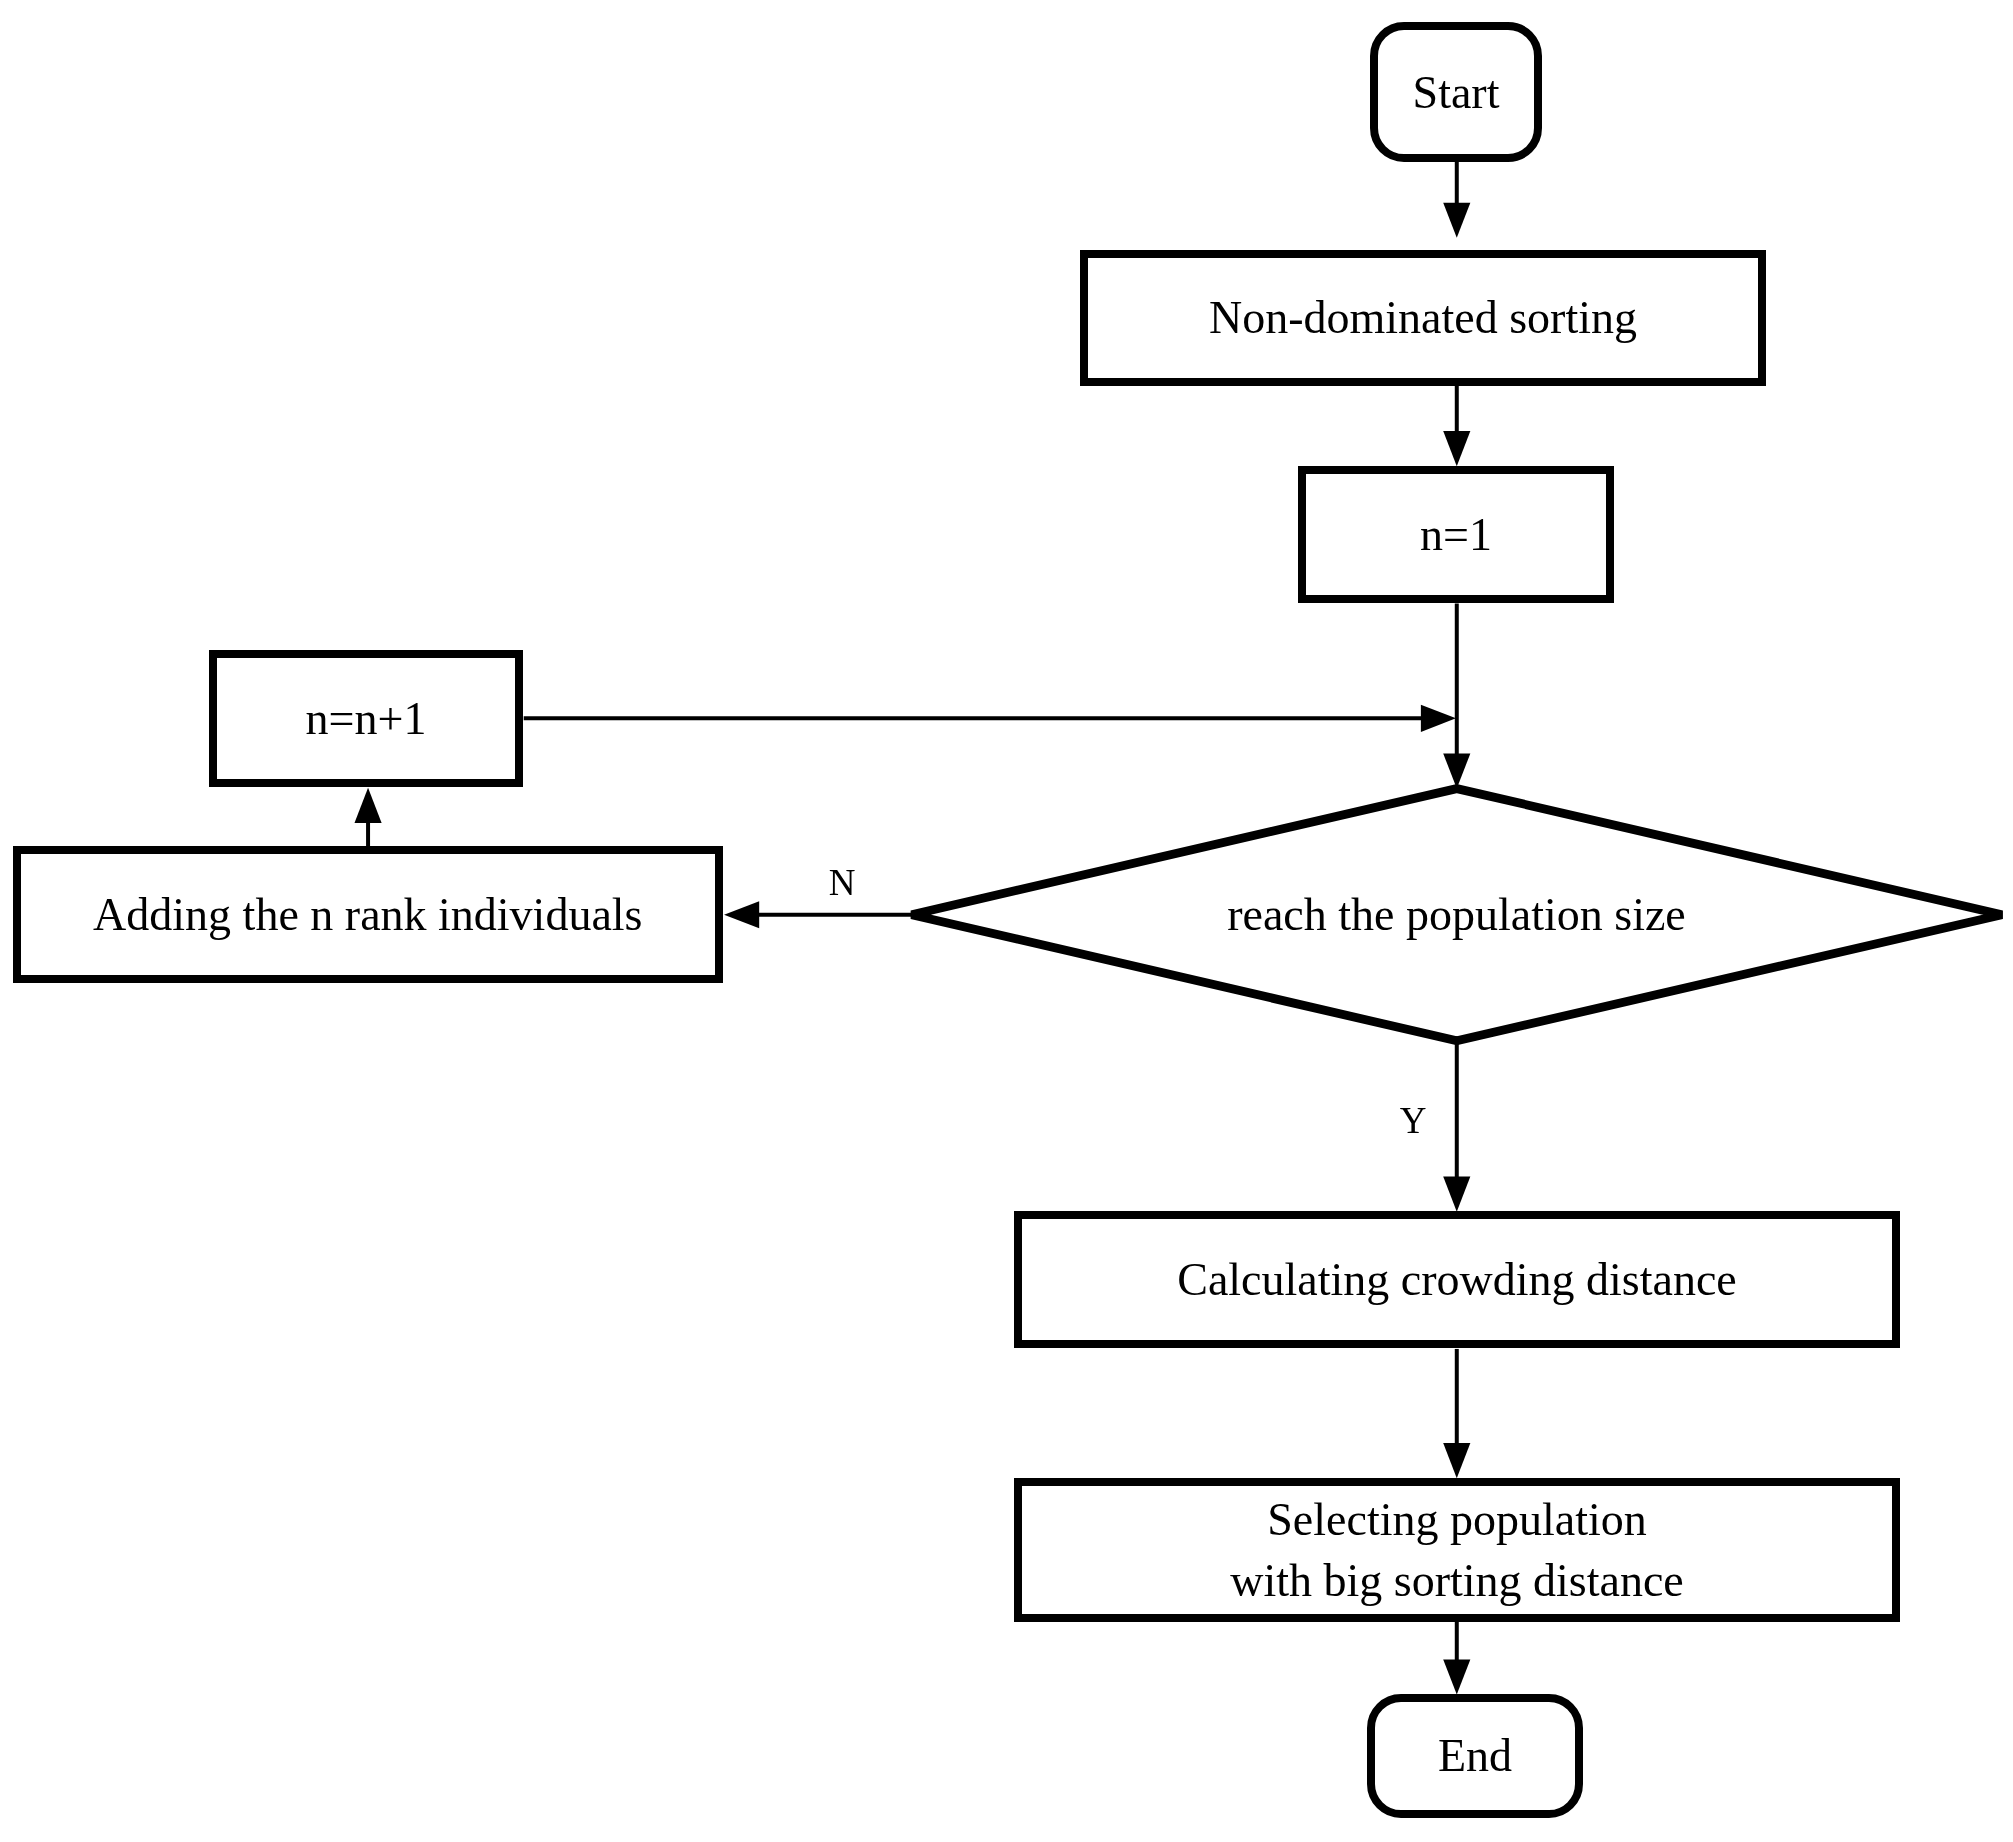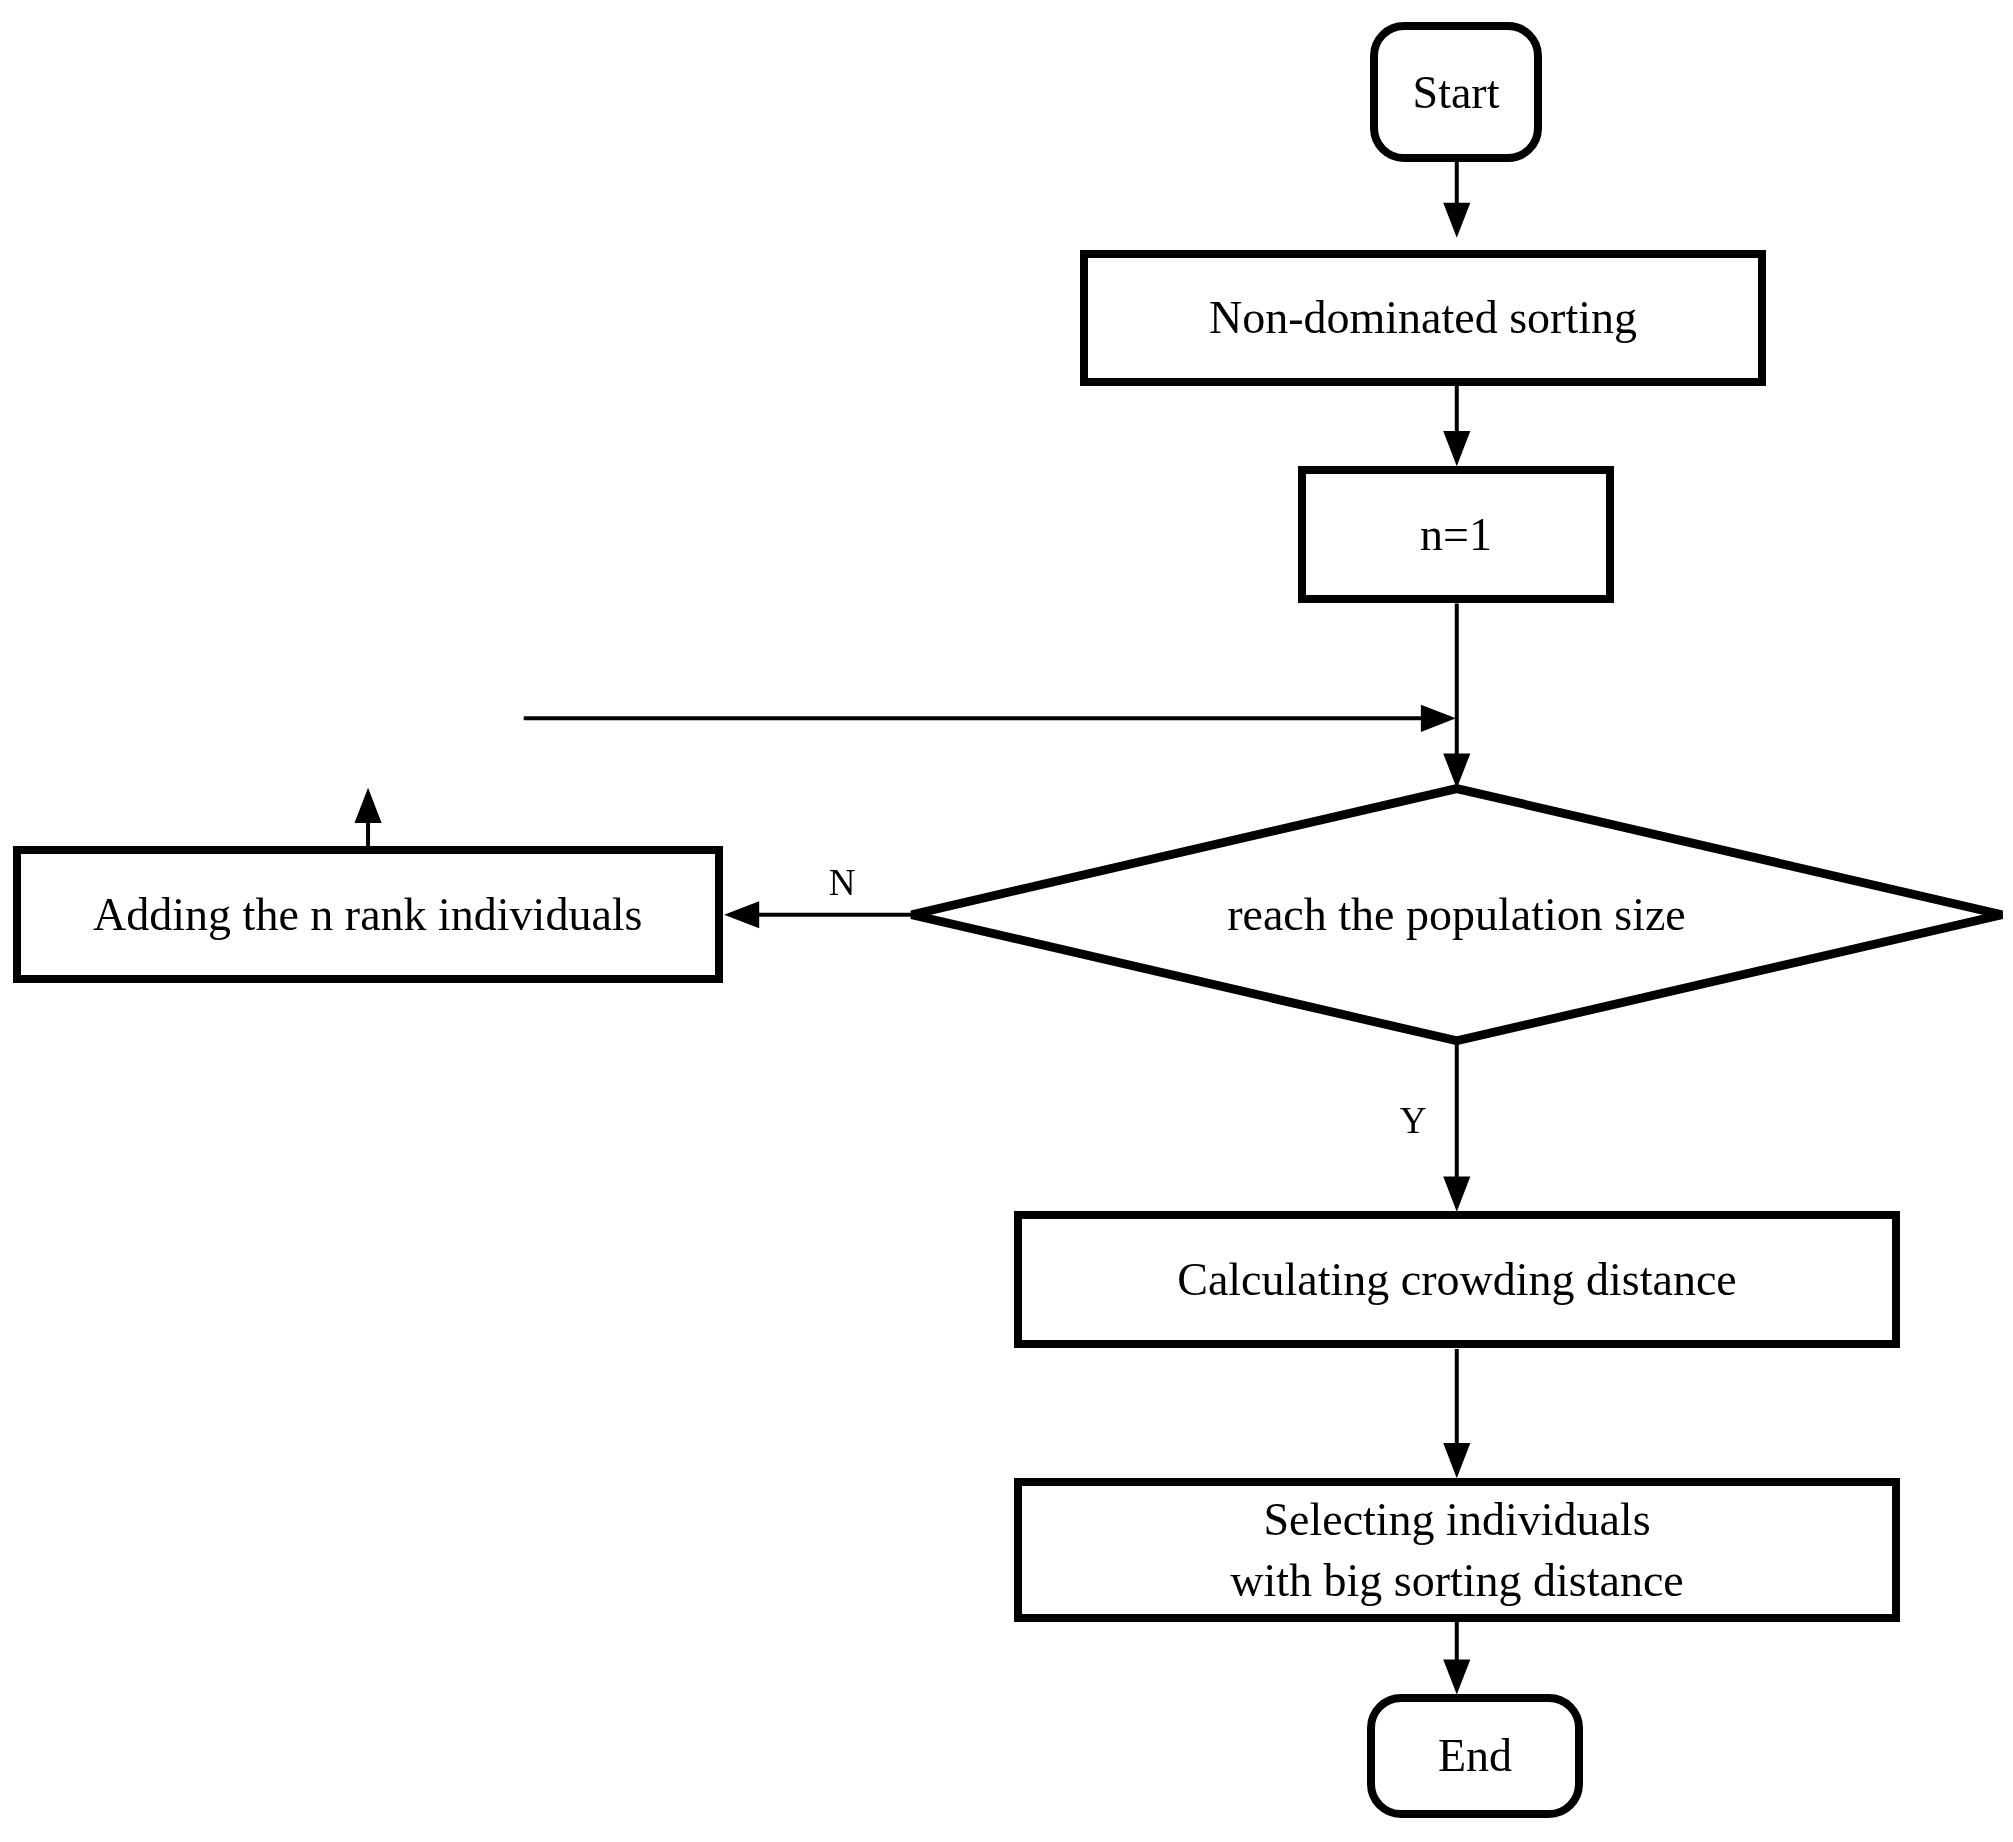--- a/index.html
+++ b/index.html
@@ -113,39 +113,42 @@
   </div>
 
   <div class="node" style="left:1080px; top:238px; width:686px; height:136px;margin-top:12px;">
     <span>Non-dominated sorting</span>
   </div>
 
   <div class="node" style="left:1298px; top:466px; width:316px; height:137px;">
     <span>n=1</span>
   </div>
 
+  <div class="node" style="left:209px; top:650px; width:314px; height:137px;">
+    <span>n=n+1</span>
+  </div>
 
   <div class="node" style="left:12.8px; top:846px; width:710px; height:137px;">
     <span>Adding the n rank individuals</span>
   </div>
 
   <div class="diamond-text">
     <span>reach the population size</span>
   </div>
 
   <div class="edge-label n">N</div>
 
   <div class="edge-label y">Y</div>
 
   <div class="node" style="left:1014px; top:1211px; width:886px; height:137px;">
     <span>Calculating crowding distance</span>
   </div>
 
   <div class="node multiline" style="left:1014px; top:1478px; width:886px; height:144px;">
-    <span>Selecting individuals</span>
+    <span>Selecting population</span>
     <span>with big sorting distance</span>
   </div>
 
   <div class="node terminal" style="left:1367px; top:1694px; width:216px; height:124px;">
     <span>End</span>
   </div>
 
 </div>
 
 

